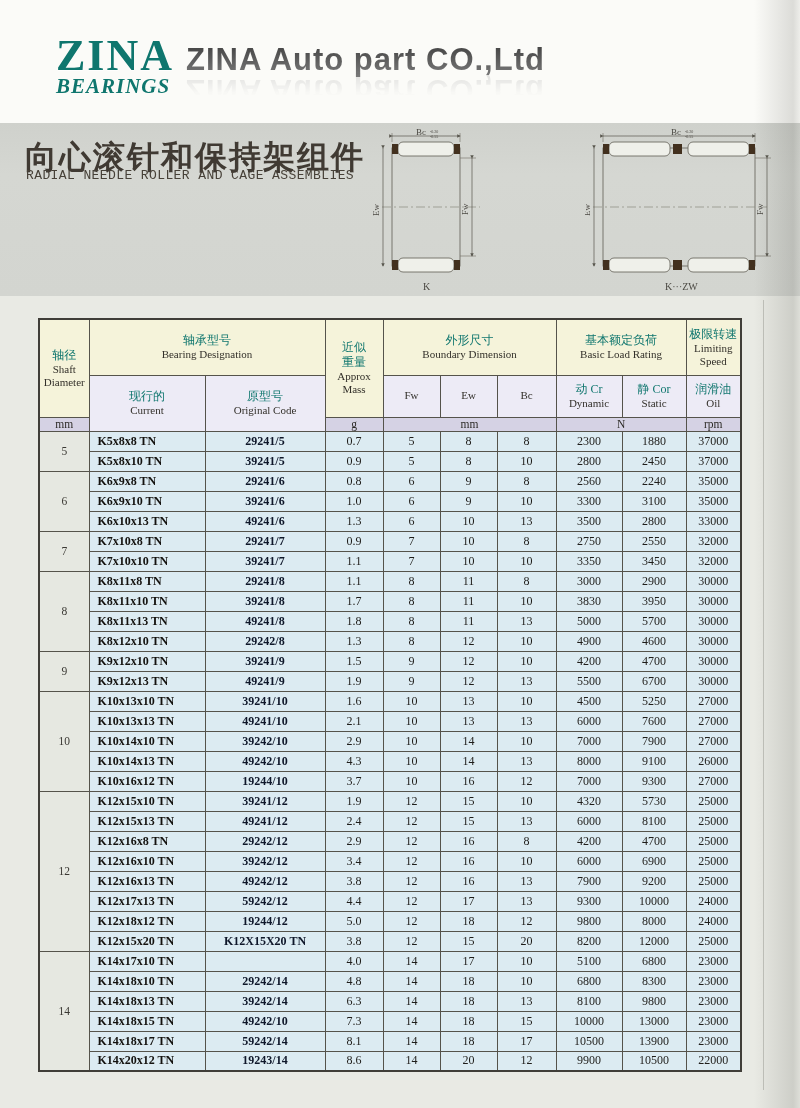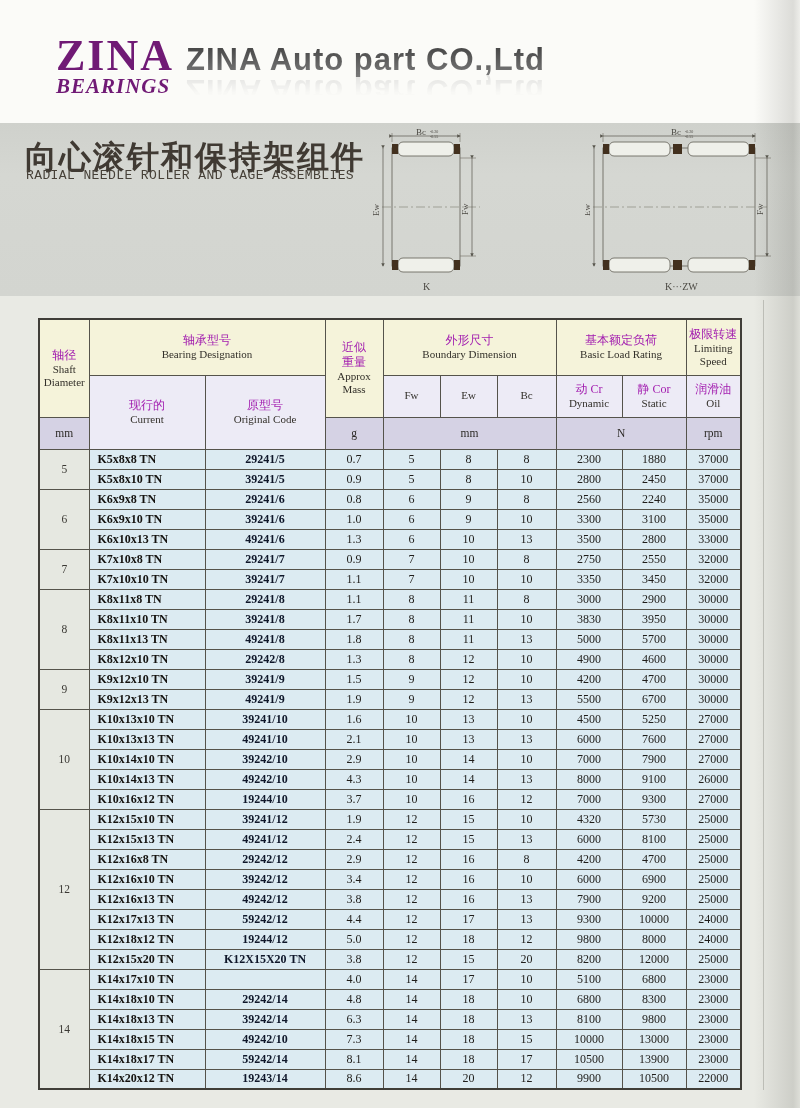--- a/index.html
+++ b/index.html
@@ -7,21 +7,21 @@
   .page { position:absolute; inset:0; background:#fbfbf8; }
 
   
   .band { position:absolute; left:0; top:123px; width:800px; height:173px; background:linear-gradient(to bottom,#cfd1cc,#d5d7d2 30%,#d3d5d0); }
   .lower { position:absolute; left:0; top:296px; width:800px; height:812px; background:#e9eae4; }
   .edge-shadow { position:absolute; right:0; top:0; width:46px; height:1108px;
     background:linear-gradient(to right, rgba(0,0,0,0), rgba(95,95,88,.20) 85%, rgba(140,140,132,.12)); pointer-events:none; z-index:9; }
   .page-line { position:absolute; left:763px; top:300px; width:1px; height:790px; background:rgba(120,120,112,.35); z-index:8; }
 
   
-  .logo { position:absolute; left:56px; top:36px; color:#701a75; font-family:"Liberation Serif", serif; font-weight:bold; }
+  .logo { position:absolute; left:56px; top:36px; color:#0f766e; font-family:"Liberation Serif", serif; font-weight:bold; }
   .logo .zina { font-size:44px; line-height:40px; letter-spacing:2px; text-shadow:0 1px 0 rgba(255,255,255,.7); }
   .logo .bearings { font-size:21px; line-height:20px; letter-spacing:1px;font-style:italic; }
   .company-wrap { position:absolute; left:186px; top:42px; }
   .company { font-family:"Liberation Sans", sans-serif; font-weight:bold; font-size:31px; color:#525252; letter-spacing:1px;
     background:linear-gradient(to bottom,#3e3e3e,#7d7d7d); -webkit-background-clip:text; background-clip:text; -webkit-text-fill-color:transparent; }
   .company-refl { font-family:"Liberation Sans", sans-serif; font-weight:bold; font-size:31px; color:#6f6f6f; letter-spacing:1px;
     transform:scaleY(-1); opacity:.22; margin-top:-6px;
     -webkit-mask-image:linear-gradient(to top, rgba(0,0,0,.9), transparent 65%); mask-image:linear-gradient(to top, rgba(0,0,0,.9), transparent 65%); }
 
   
@@ -30,25 +30,25 @@
 
   .diag { position:absolute; }
   .diag text { fill:#4c4a44; }
 
   
   table.main { position:absolute; left:38px; top:318px; width:702px; border-collapse:collapse; table-layout:fixed;
     font-family:"Liberation Serif", serif; }
   table.main th, table.main td { border:1px solid #55534b; text-align:center; vertical-align:middle; overflow:hidden; }
   table.main { border:2px solid #403e38; }
   th { font-weight:normal; }
-  .zh { display:block; font-size:12px; color:#a21caf; line-height:1.25; }
+  .zh { display:block; font-size:12px; color:#0f766e; line-height:1.25; }
   .en { display:block; font-size:11px; color:#33302a; line-height:1.2; font-family:"Liberation Serif", serif; }
   .th-cream { background:#f5f3da; }
   .th-lav { background:#edebf6; }
-  .th-unit { background:#d5d2e4; font-size:11.5px; color:#2c2a26; height:32px; }
+  .th-unit { background:#d5d2e4; font-size:11.5px; color:#2c2a26; height:14px; }
   .r1 { height:56px; }
   .r2 { height:42px; }
   tbody td { height:20px; font-size:12px; color:#1f1d1a; background:#dcebf2; padding:0 2px; }
   tbody td.shaft { background:#e6e8e1; font-size:11.5px; color:#3a3833; }
   tbody td.cur { text-align:left; padding-left:8px; font-weight:bold; color:#14120f; }
   tbody td.orig { font-weight:bold; color:#0f172a; }
 
   .footnote { position:absolute; left:38px; top:1083px; font-size:13.5px; color:#2e2a25; letter-spacing:.2px; }
 </style>
 </head>

